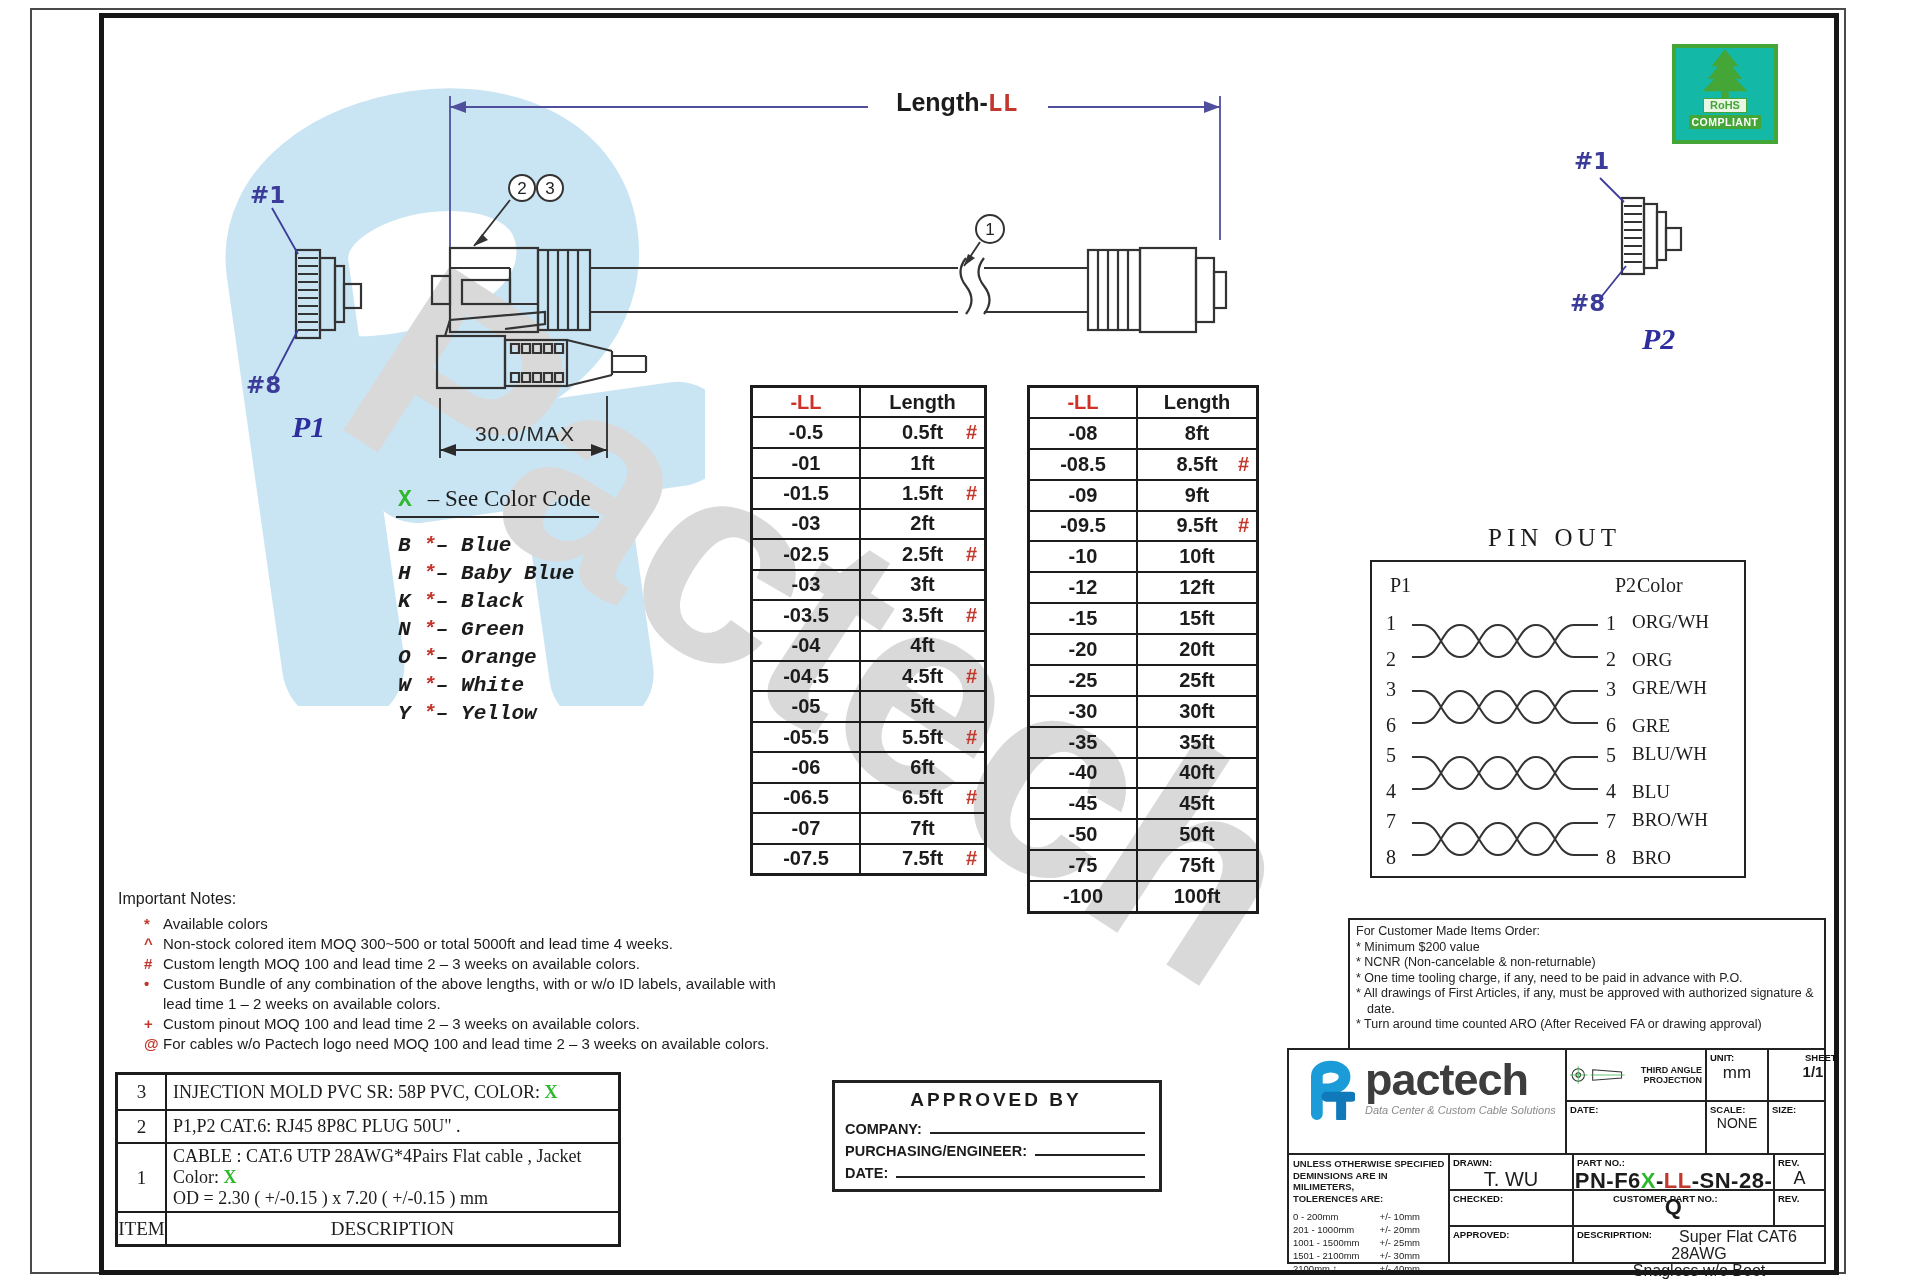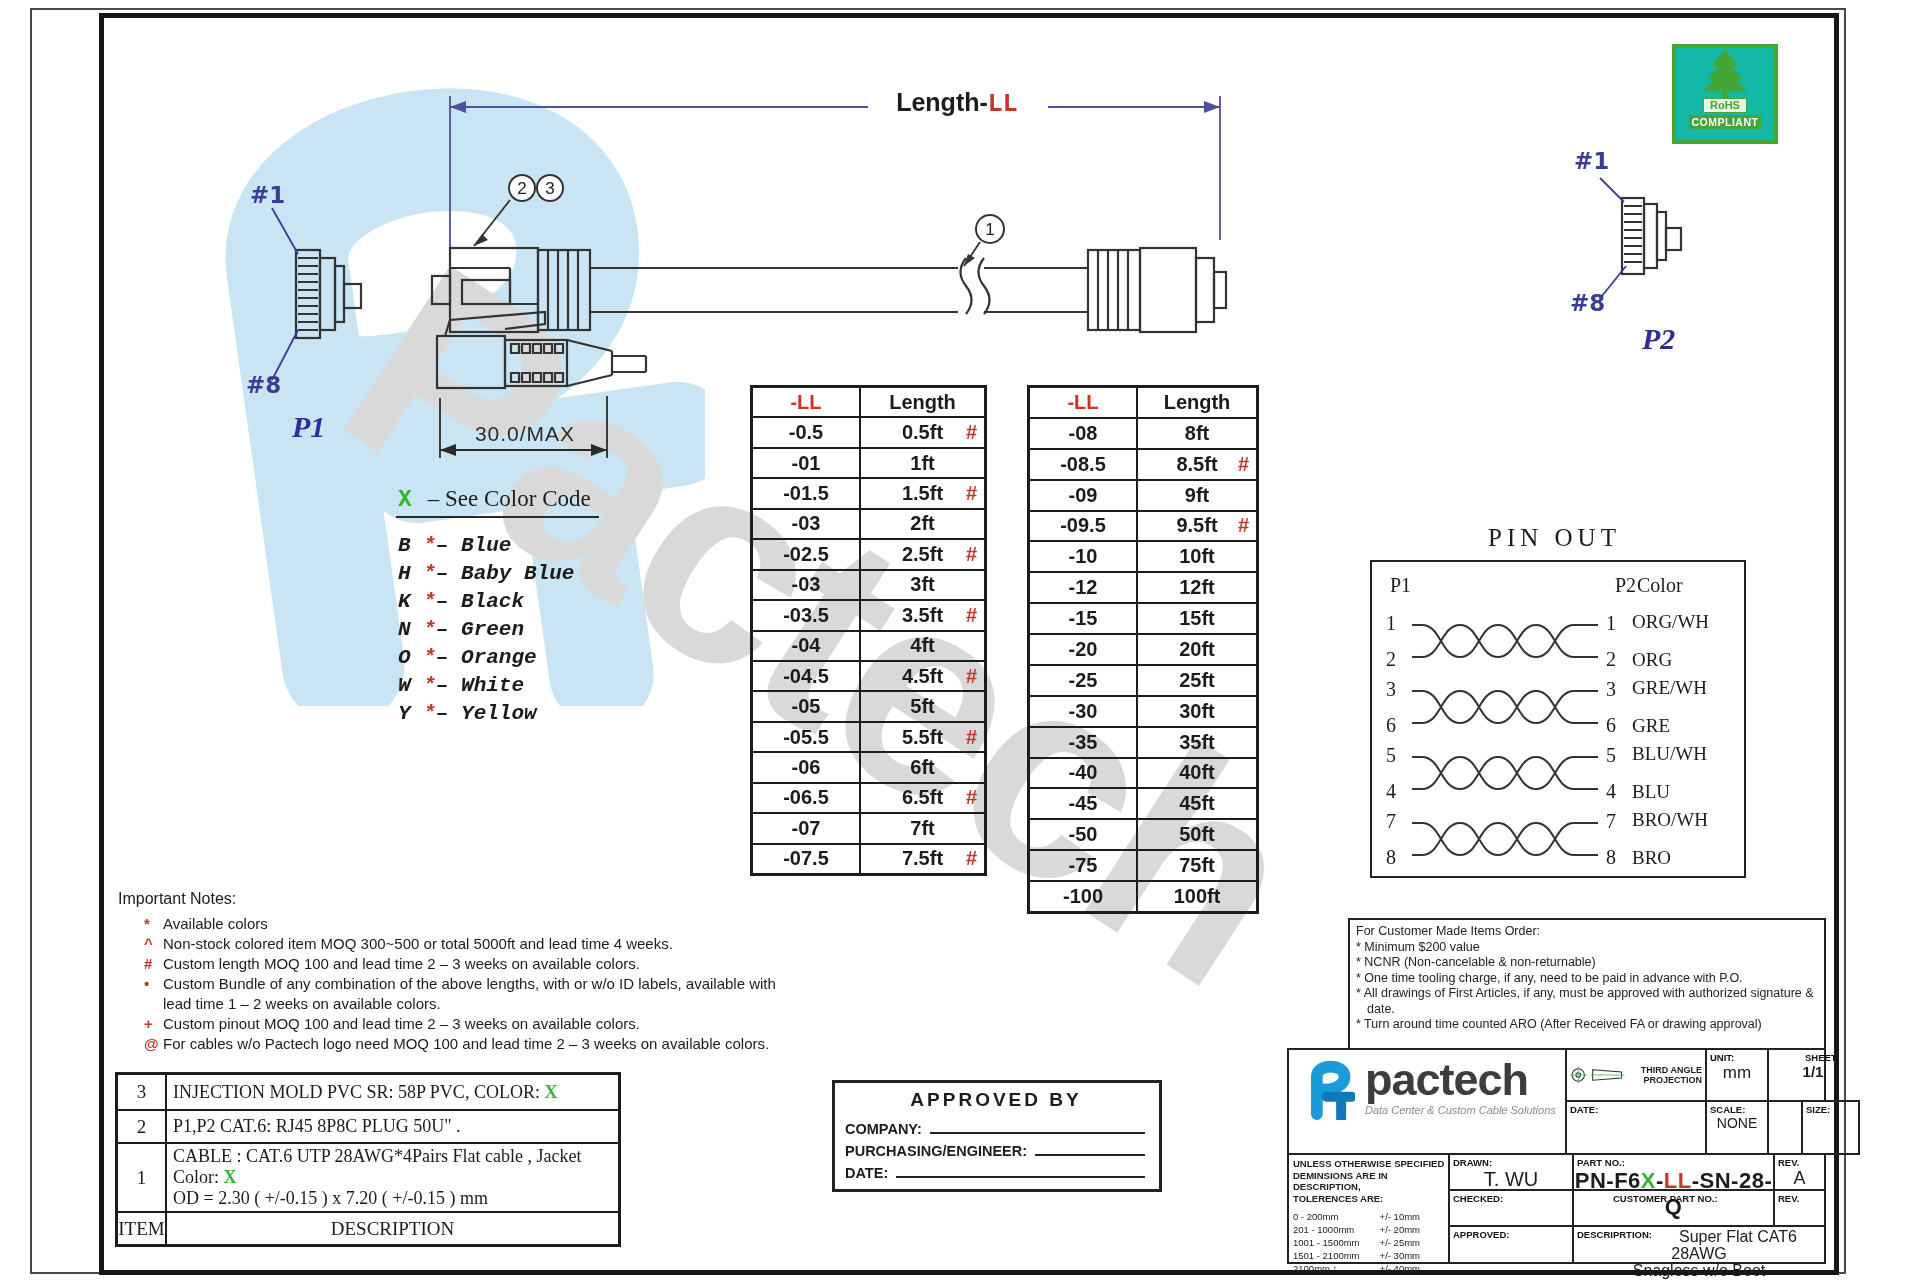--- a/index.html
+++ b/index.html
@@ -565,27 +565,27 @@
     <div class="tb-label">SHEET:</div>
     <div class="tb-center" style="font-size:15px;font-weight:bold;">1/1</div>
   </div>
   <div class="tb-cell" style="left:1565px;top:1100px;width:142px;height:55px;">
     <div class="tb-label">DATE:</div>
   </div>
   <div class="tb-cell" style="left:1705px;top:1100px;width:64px;height:55px;">
     <div class="tb-label">SCALE:</div>
     <div class="tb-center" style="font-size:14px;">NONE</div>
   </div>
-  <div class="tb-cell" style="left:1767px;top:1100px;width:59px;height:55px;margin-left:34px;">
+  <div class="tb-cell" style="left:1767px;top:1100px;width:59px;height:55px;">
     <div class="tb-label">SIZE:</div>
   </div>
   <div class="tb-cell" style="left:1287px;top:1153px;width:163px;height:111px;">
     <div class="tol-head">
       <div>UNLESS OTHERWISE SPECIFIED</div>
-      <div>DEMINSIONS ARE IN DESCRIPTION,</div>
+      <div>DEMINSIONS ARE IN MILIMETERS,</div>
       <div>TOLERENCES ARE:</div>
     </div>
     <div id="tol-rows">
         <div class="tol-row">
           <span>0 - 200mm</span>
           <span>+/- 10mm</span>
         </div>
         <div class="tol-row">
           <span>201 - 1000mm</span>
           <span>+/- 20mm</span>

